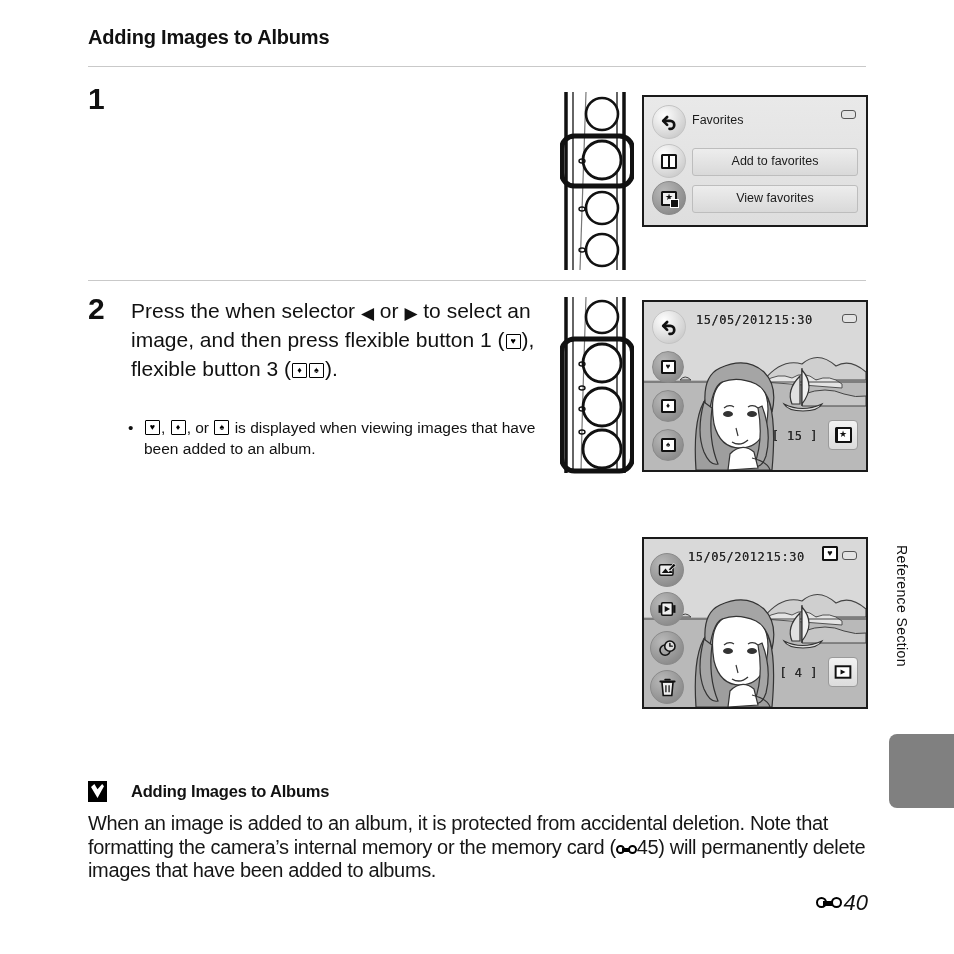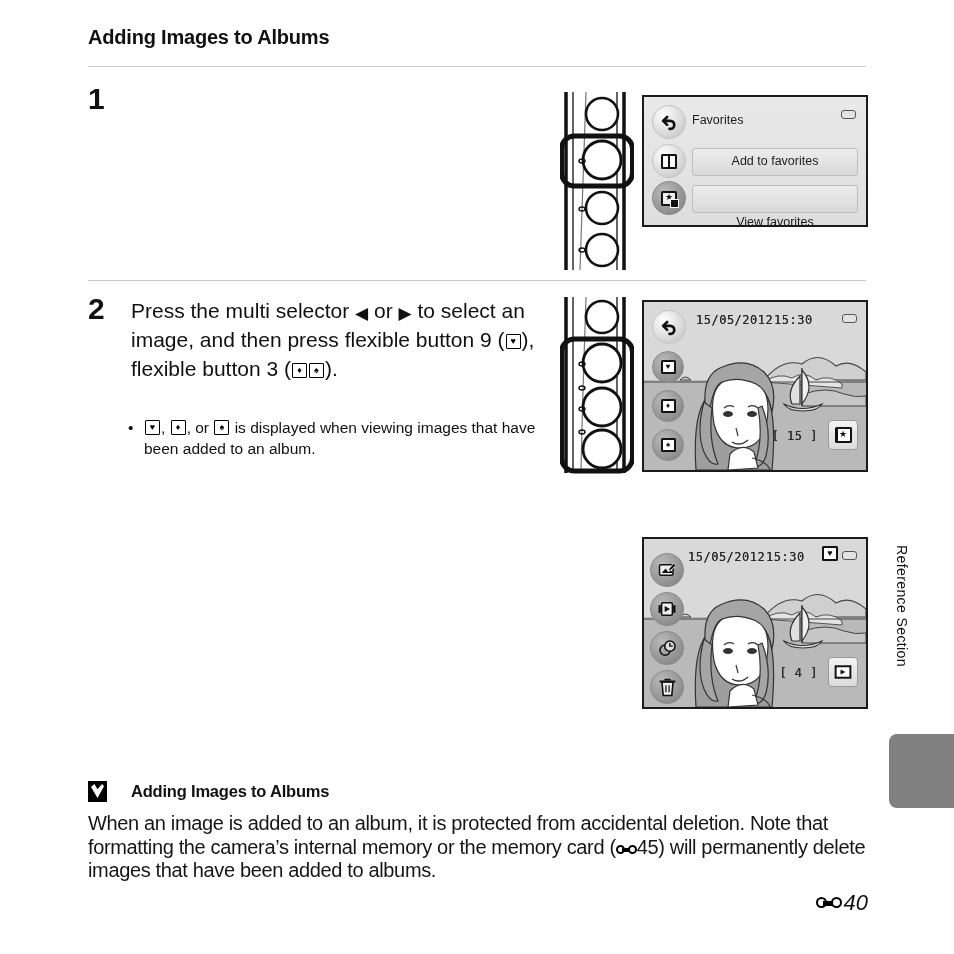--- a/index.html
+++ b/index.html
@@ -142,35 +142,35 @@
     <div class="mbar" style="left:48px;top:51px;width:166px;height:28px;"></div>
     <div class="mlabel" style="left:48px;top:57px;width:166px;">Add to favorites</div>
     <div class="circ" style="left:8px;top:47px;width:32px;height:32px;">
       <span class="albi" style="width:16px;height:15px;">
         <span class="bd"></span>
         <span style="position:absolute;left:50%;top:2px;bottom:2px;width:2px;background:#111;transform:translateX(-50%);"></span>
       </span>
     </div>
 
     <div class="mbar" style="left:48px;top:88px;width:166px;height:28px;"></div>
-    <div class="mlabel" style="left:48px;top:94px;width:166px;margin-top:24px;">View favorites</div>
+    <div class="mlabel" style="left:48px;top:94px;width:166px;">View favorites</div>
     <div class="circ dark" style="left:8px;top:84px;width:32px;height:32px;">
       <span class="albi" style="width:16px;height:15px;">
         <span class="bd" style="border-color:#111;background:#efefef;"></span>
         <span class="st" style="font-size:9px;">★</span>
         <span style="position:absolute;right:-2px;bottom:-2px;width:7px;height:7px;background:#111;border:1px solid #fff;"></span>
       </span>
     </div>
   </div>
 
   <div class="step-num" style="left:88px;top:294px;">2</div>
   <div class="step-body" style="left:131px;top:296px;width:410px;">
-    <span>Press the multi selector </span><span class="tri">◀</span><span> or </span><span class="tri">▶</span><span> to</span>
+    <span>Press the when selector </span><span class="tri">◀</span><span> or </span><span class="tri">▶</span><span> to</span>
     <span>select an image, and then press</span>
-    <span>flexible button 9 (</span><span class="alb"><span class="bk"></span><span class="sp">♥</span></span><span>), flexible button 3</span>
+    <span>flexible button 1 (</span><span class="alb"><span class="bk"></span><span class="sp">♥</span></span><span>), flexible button 3</span>
     <span>(</span><span class="alb"><span class="bk"></span><span class="sp">♦</span></span><span class="alb"><span class="bk"></span><span class="sp">♠</span></span><span>).</span>
   </div>
 
   <div class="bullets" style="left:124px;top:418px;width:420px;">
     <div class="bullet">
       <span class="alb"><span class="bk"></span><span class="sp">♥</span></span><span>, </span><span class="alb"><span class="bk"></span><span class="sp">♦</span></span><span>, or </span><span class="alb"><span class="bk"></span><span class="sp">♠</span></span><span> is displayed when viewing images that have been added to an album.</span>
     </div>
   </div>
 
   <div class="cam" style="left:560px;top:297px;">

